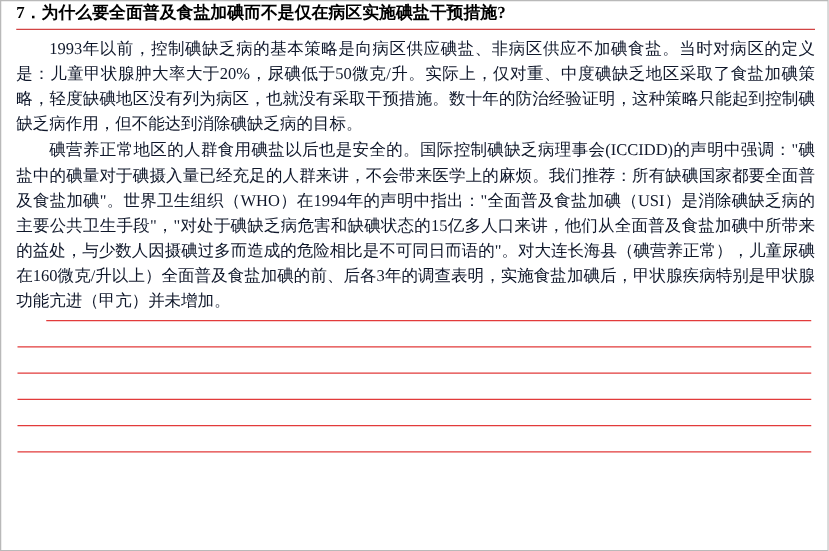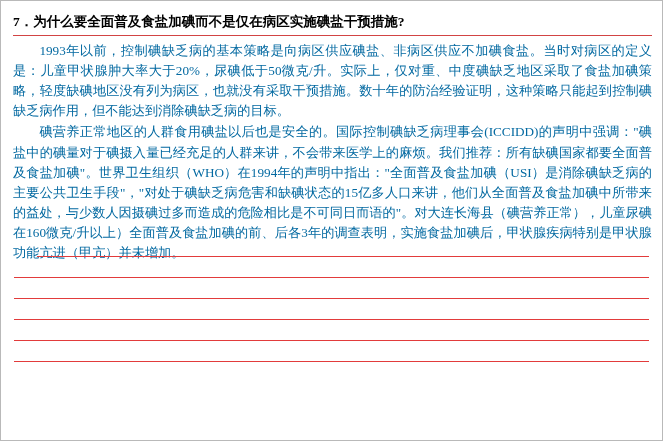--- a/index.html
+++ b/index.html
@@ -13,39 +13,39 @@
   #page {
     position: relative;
     width: 663px;
     height: 441px;
     box-sizing: border-box;
     background: #ffffff;
     border: 1px solid #b9b9b9;
     overflow: hidden;
   }
   .inner {
-    padding: 12px 10px 6px 12px;
+    padding: 0 10px 6px 12px;
   }
   .doc-title {
     font-size: 13.5px;
     font-weight: bold;
     color: #000000;
     line-height: 1.35;
     margin: 0 0 4px 0;
     letter-spacing: 0px;
   }
   .title-rule {
     border: 0;
     border-top: 1px solid #d24444;
     margin: 3px 0 5px 0;
     height: 0;
   }
   .para {
     font-size: 13.2px;
-    color: #0369a1;
+    color: #0f172a;
     line-height: 1.52;
     margin: 0 0 1px 0;
     text-align: justify;
     text-justify: inter-ideograph;
     text-indent: 2em;
   }
   
   .mark {
     position: absolute;
     height: 0;

